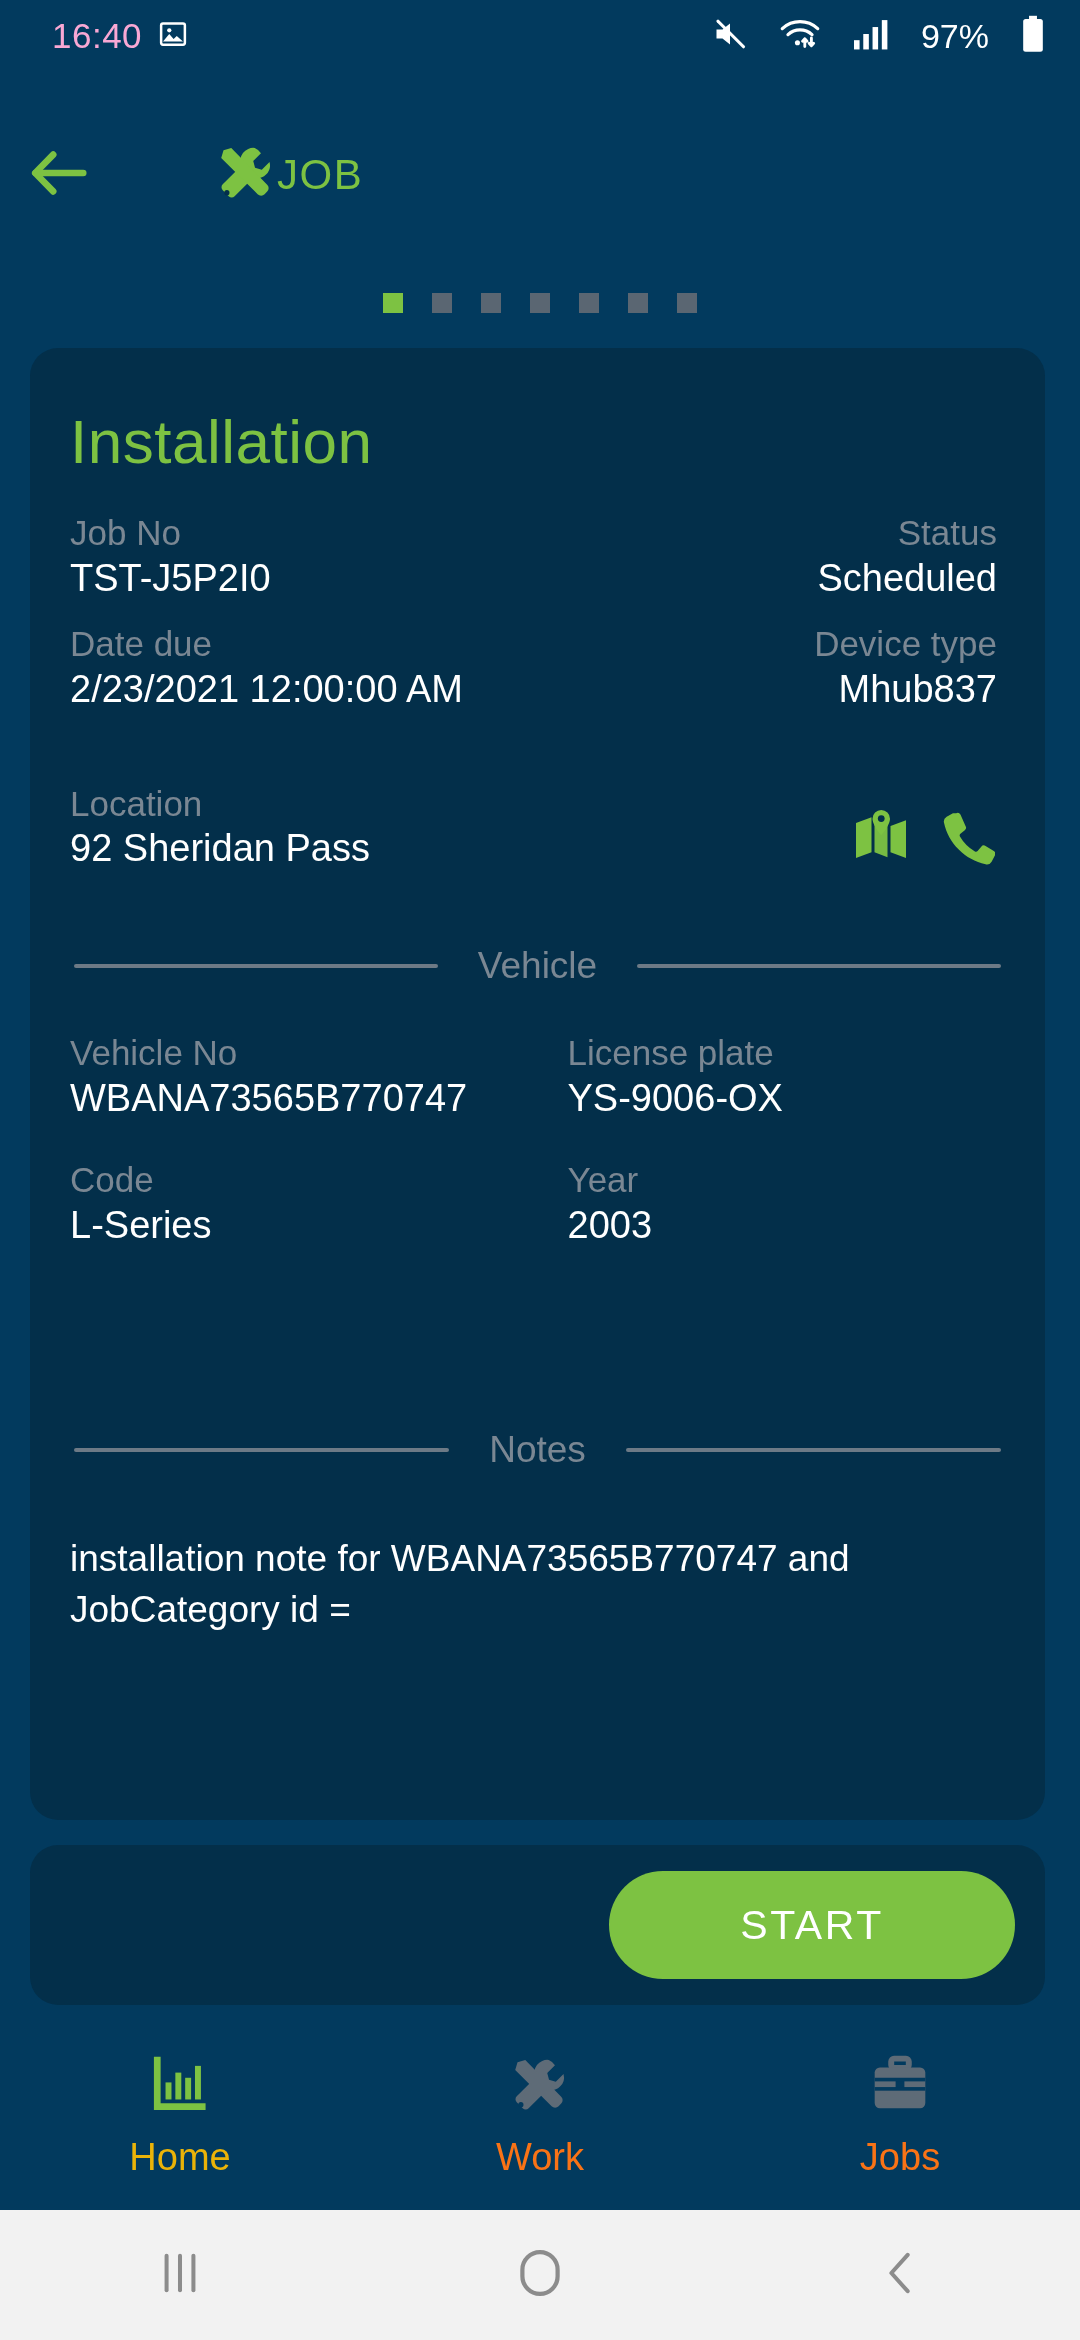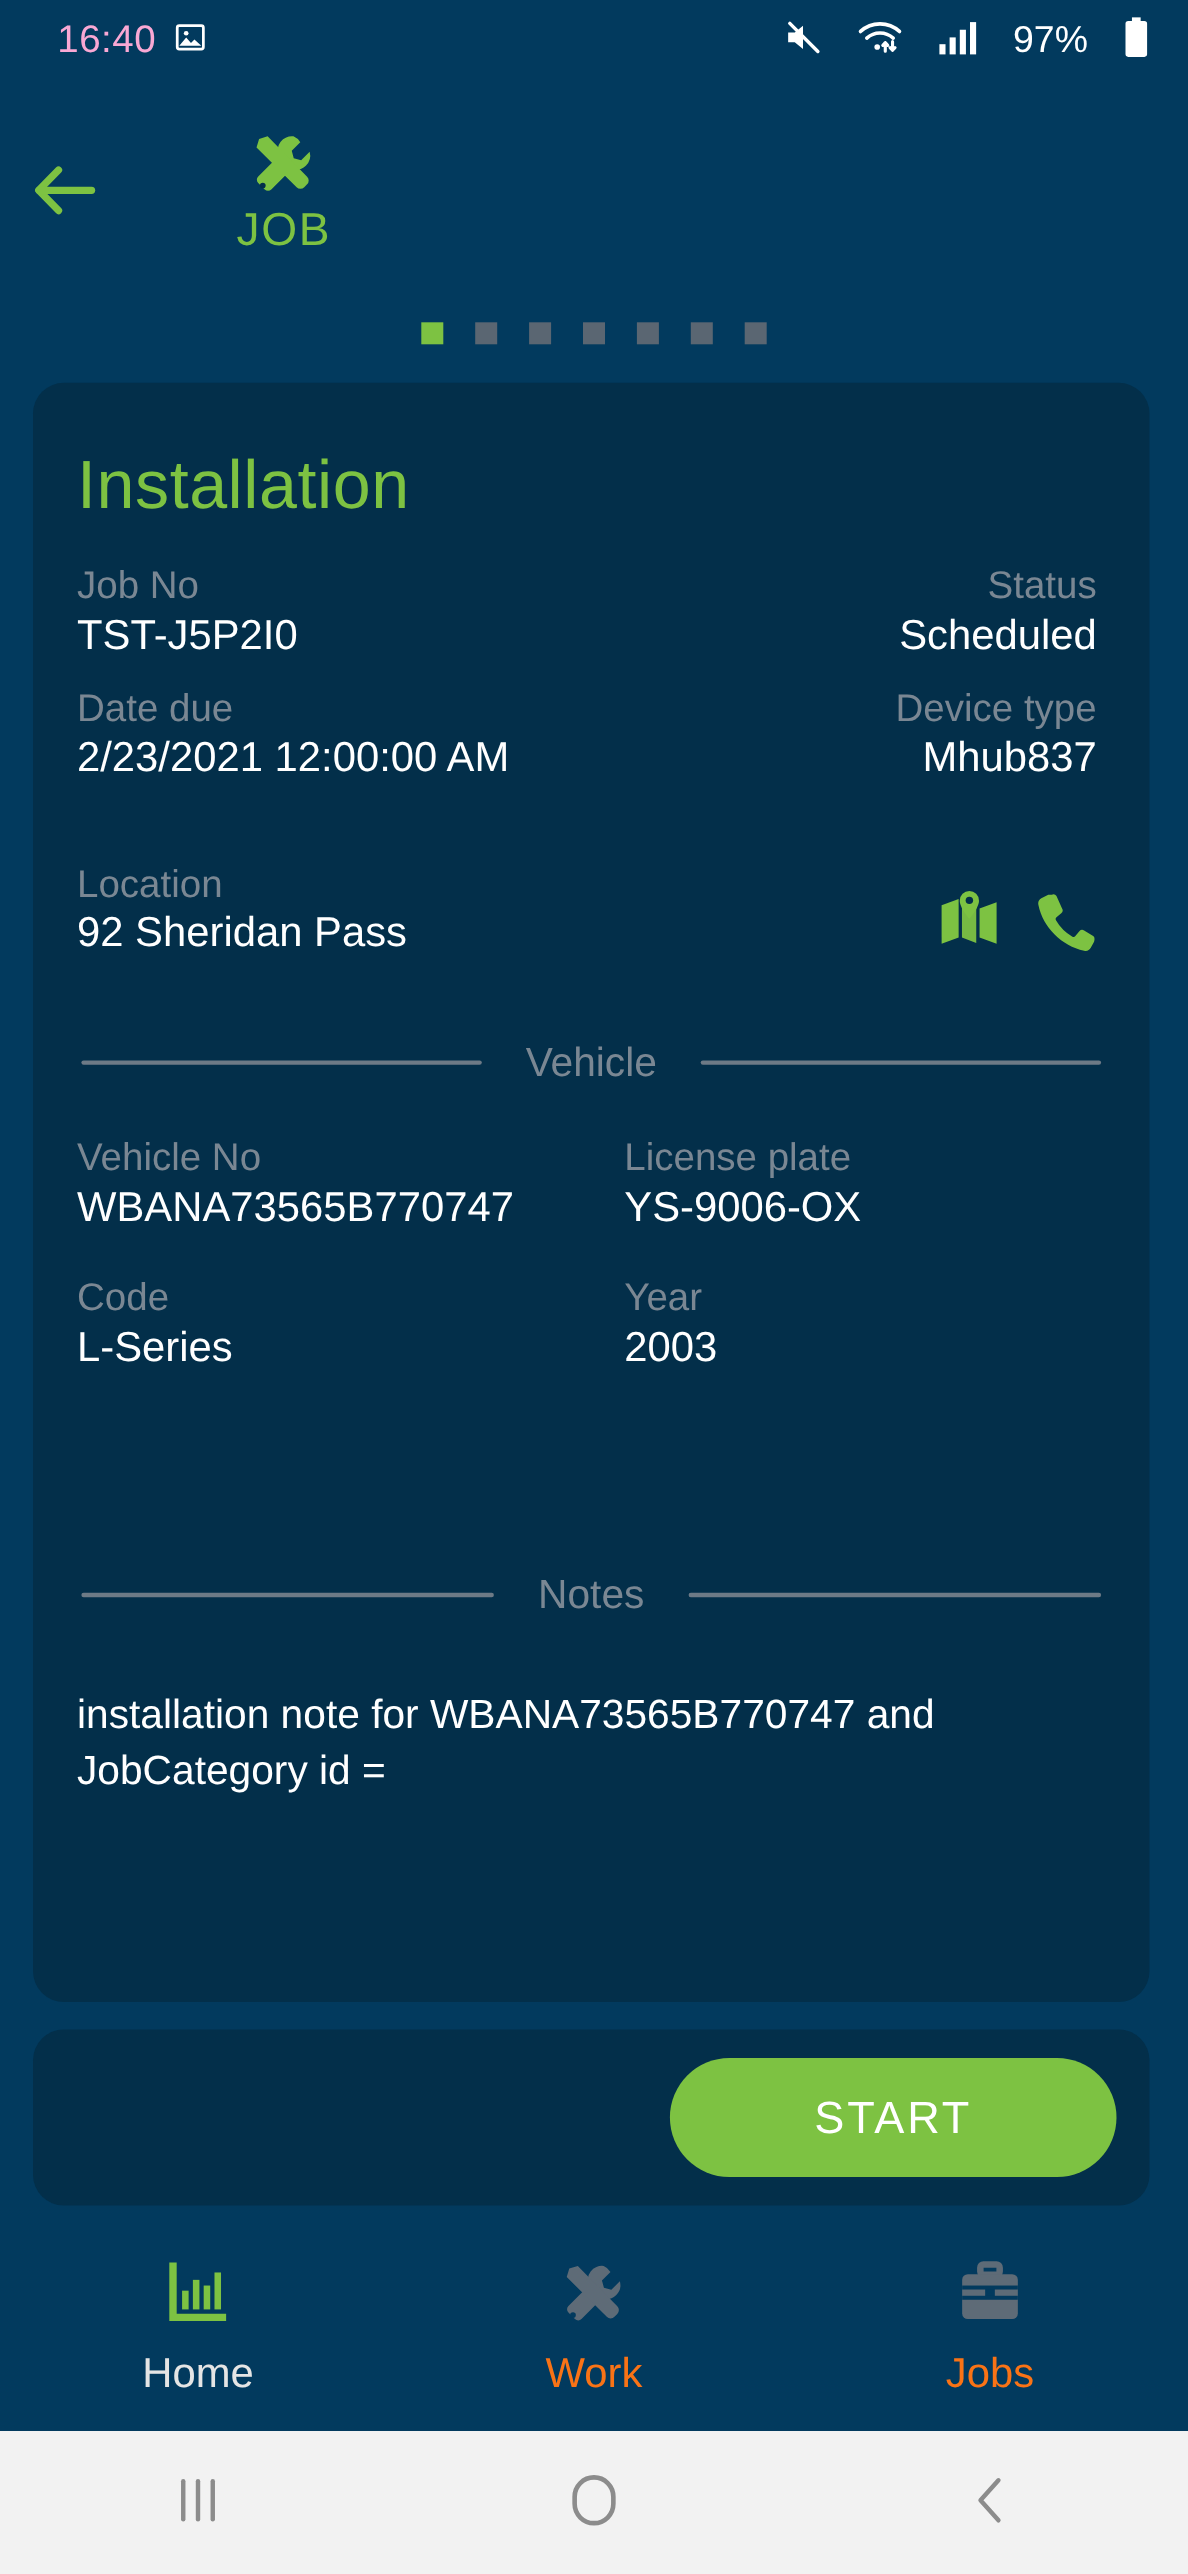--- a/index.html
+++ b/index.html
@@ -21,21 +21,21 @@
   .sb-clock { font-size:35px; letter-spacing:0.5px; color:#f9a8d4; }
   .sb-right { display:flex; align-items:center; gap:31px; }
   .sb-batt-text { font-size:34px; color:#ffffff; letter-spacing:0px; }
 
   
   .appbar {
     position:absolute; top:120px; left:0; width:1080px; height:110px;
     display:flex; align-items:center;
   }
   .back-btn { width:120px; display:flex; justify-content:center; align-items:center; cursor:pointer; }
-  .appbar-title-wrap { display:flex; align-items:center; margin-left:95px;flex-direction:column; }
+  .appbar-title-wrap { display:flex; align-items:center; margin-left:95px; }
   .appbar-title { color:#7dc242; font-size:42px; letter-spacing:1.5px; }
 
   
   .dots {
     position:absolute; top:293px; left:0; width:1080px;
     display:flex; justify-content:center; gap:29px;
   }
   .dot { width:20px; height:20px; background:#5a6672; }
   .dot.active { background:#7dc242; }
 
@@ -90,21 +90,21 @@
   
   .bottomnav {
     position:absolute; left:0; top:2030px; width:1080px; height:180px;
     background:#023a5e; display:flex; align-items:flex-start;
   }
   .nav-item {
     flex:1; display:flex; flex-direction:column; align-items:center; gap:16px;
     padding-top:24px; cursor:pointer;
   }
   .nav-label { font-size:38px; color:#f97316; }
-  .nav-item.active .nav-label { color:#e5e5e5; }
+  .nav-item.active .nav-label { color:#eab308; }
 
   
   .sysnav {
     position:absolute; left:0; top:2210px; width:1080px; height:130px;
     background:#f2f2f2; display:flex; align-items:center;
   }
   .sysnav-item { flex:1; display:flex; align-items:center; justify-content:center; cursor:pointer; }
 </style>
 </head>
 <body>

